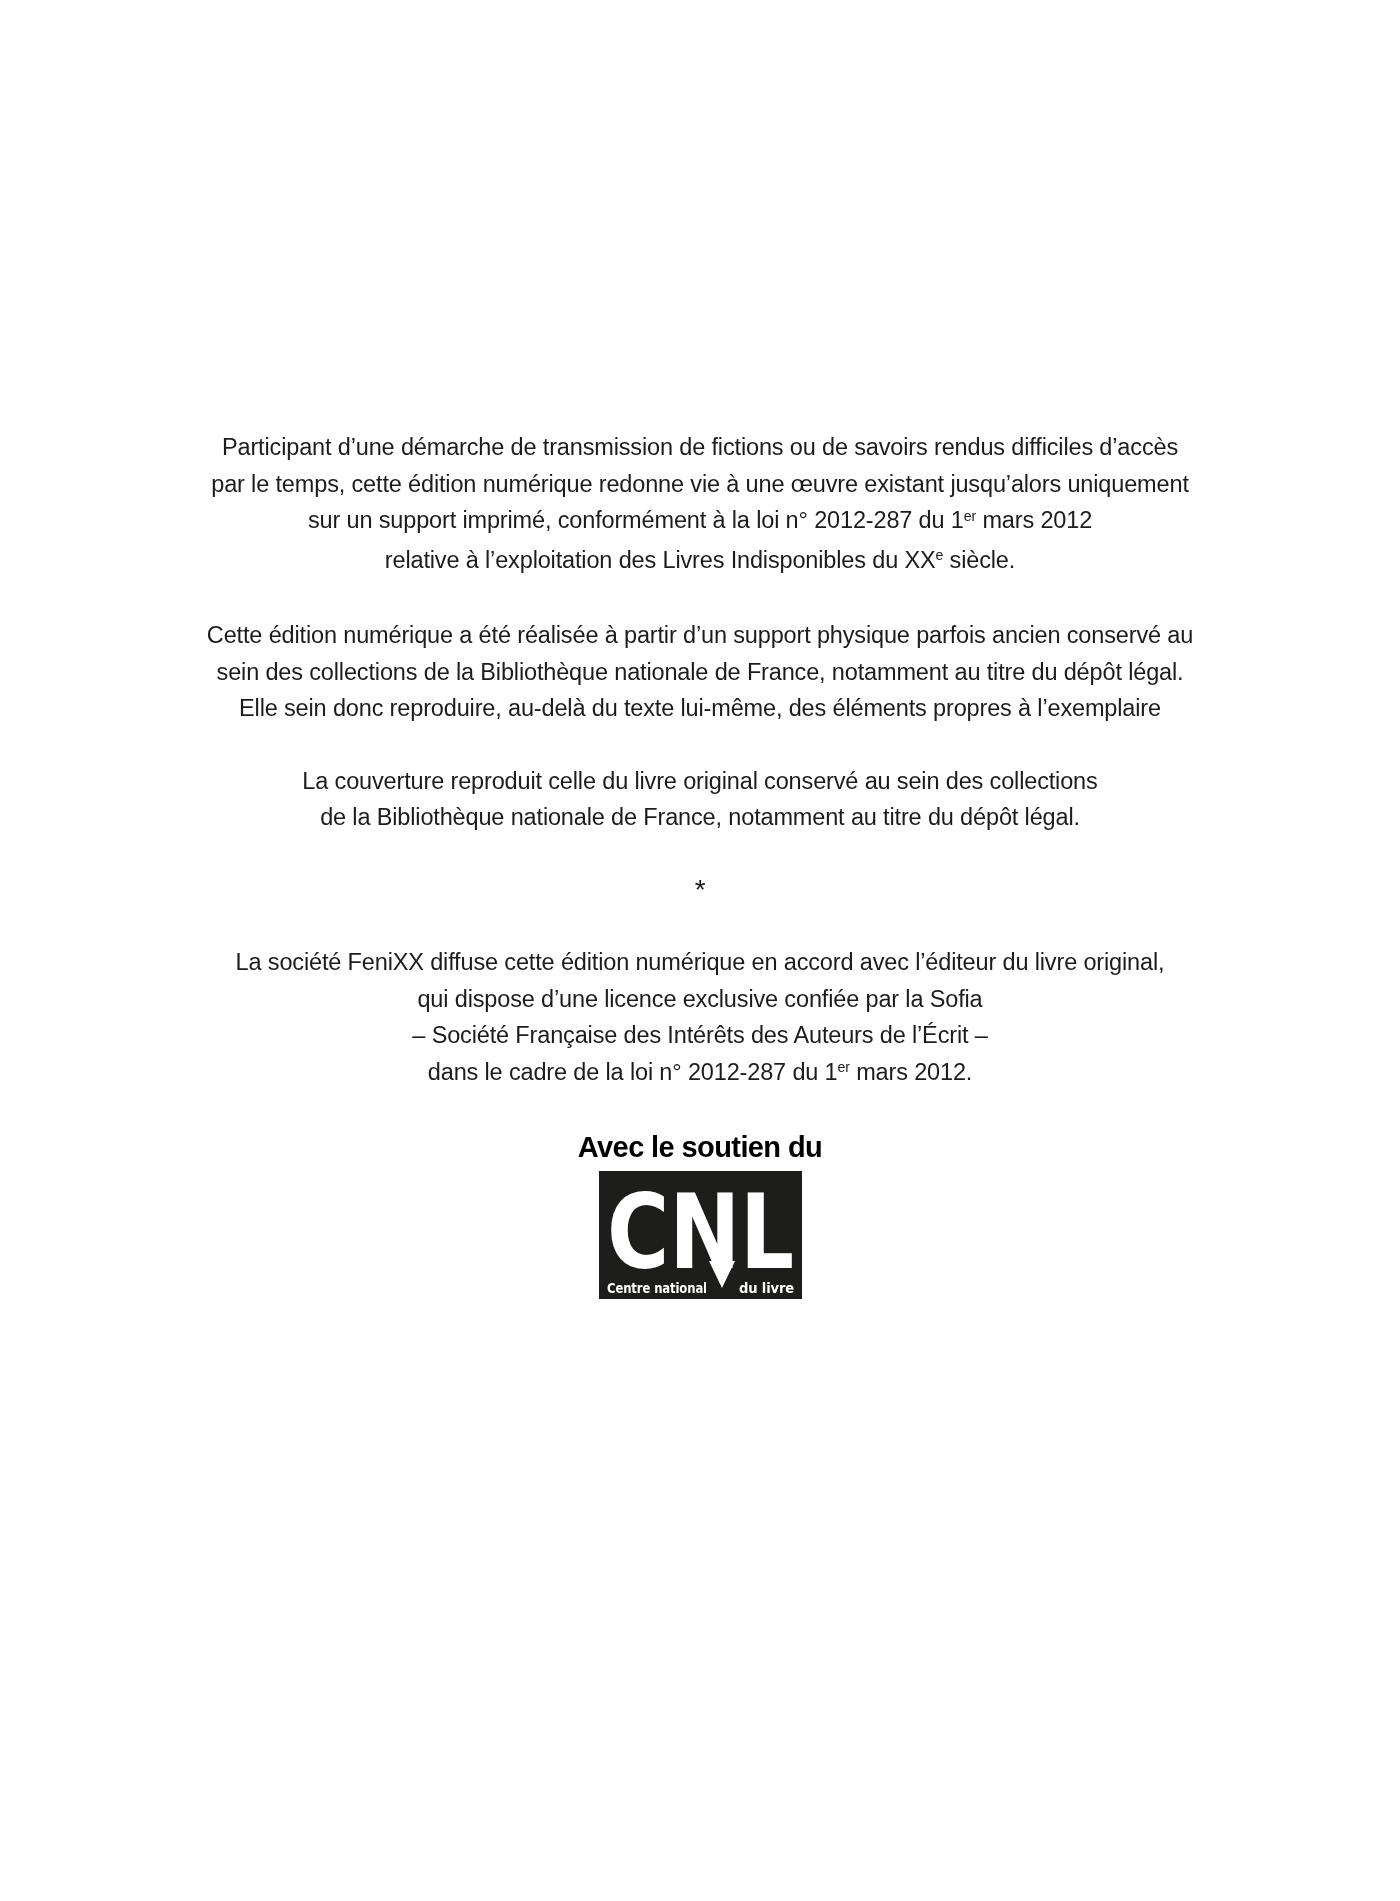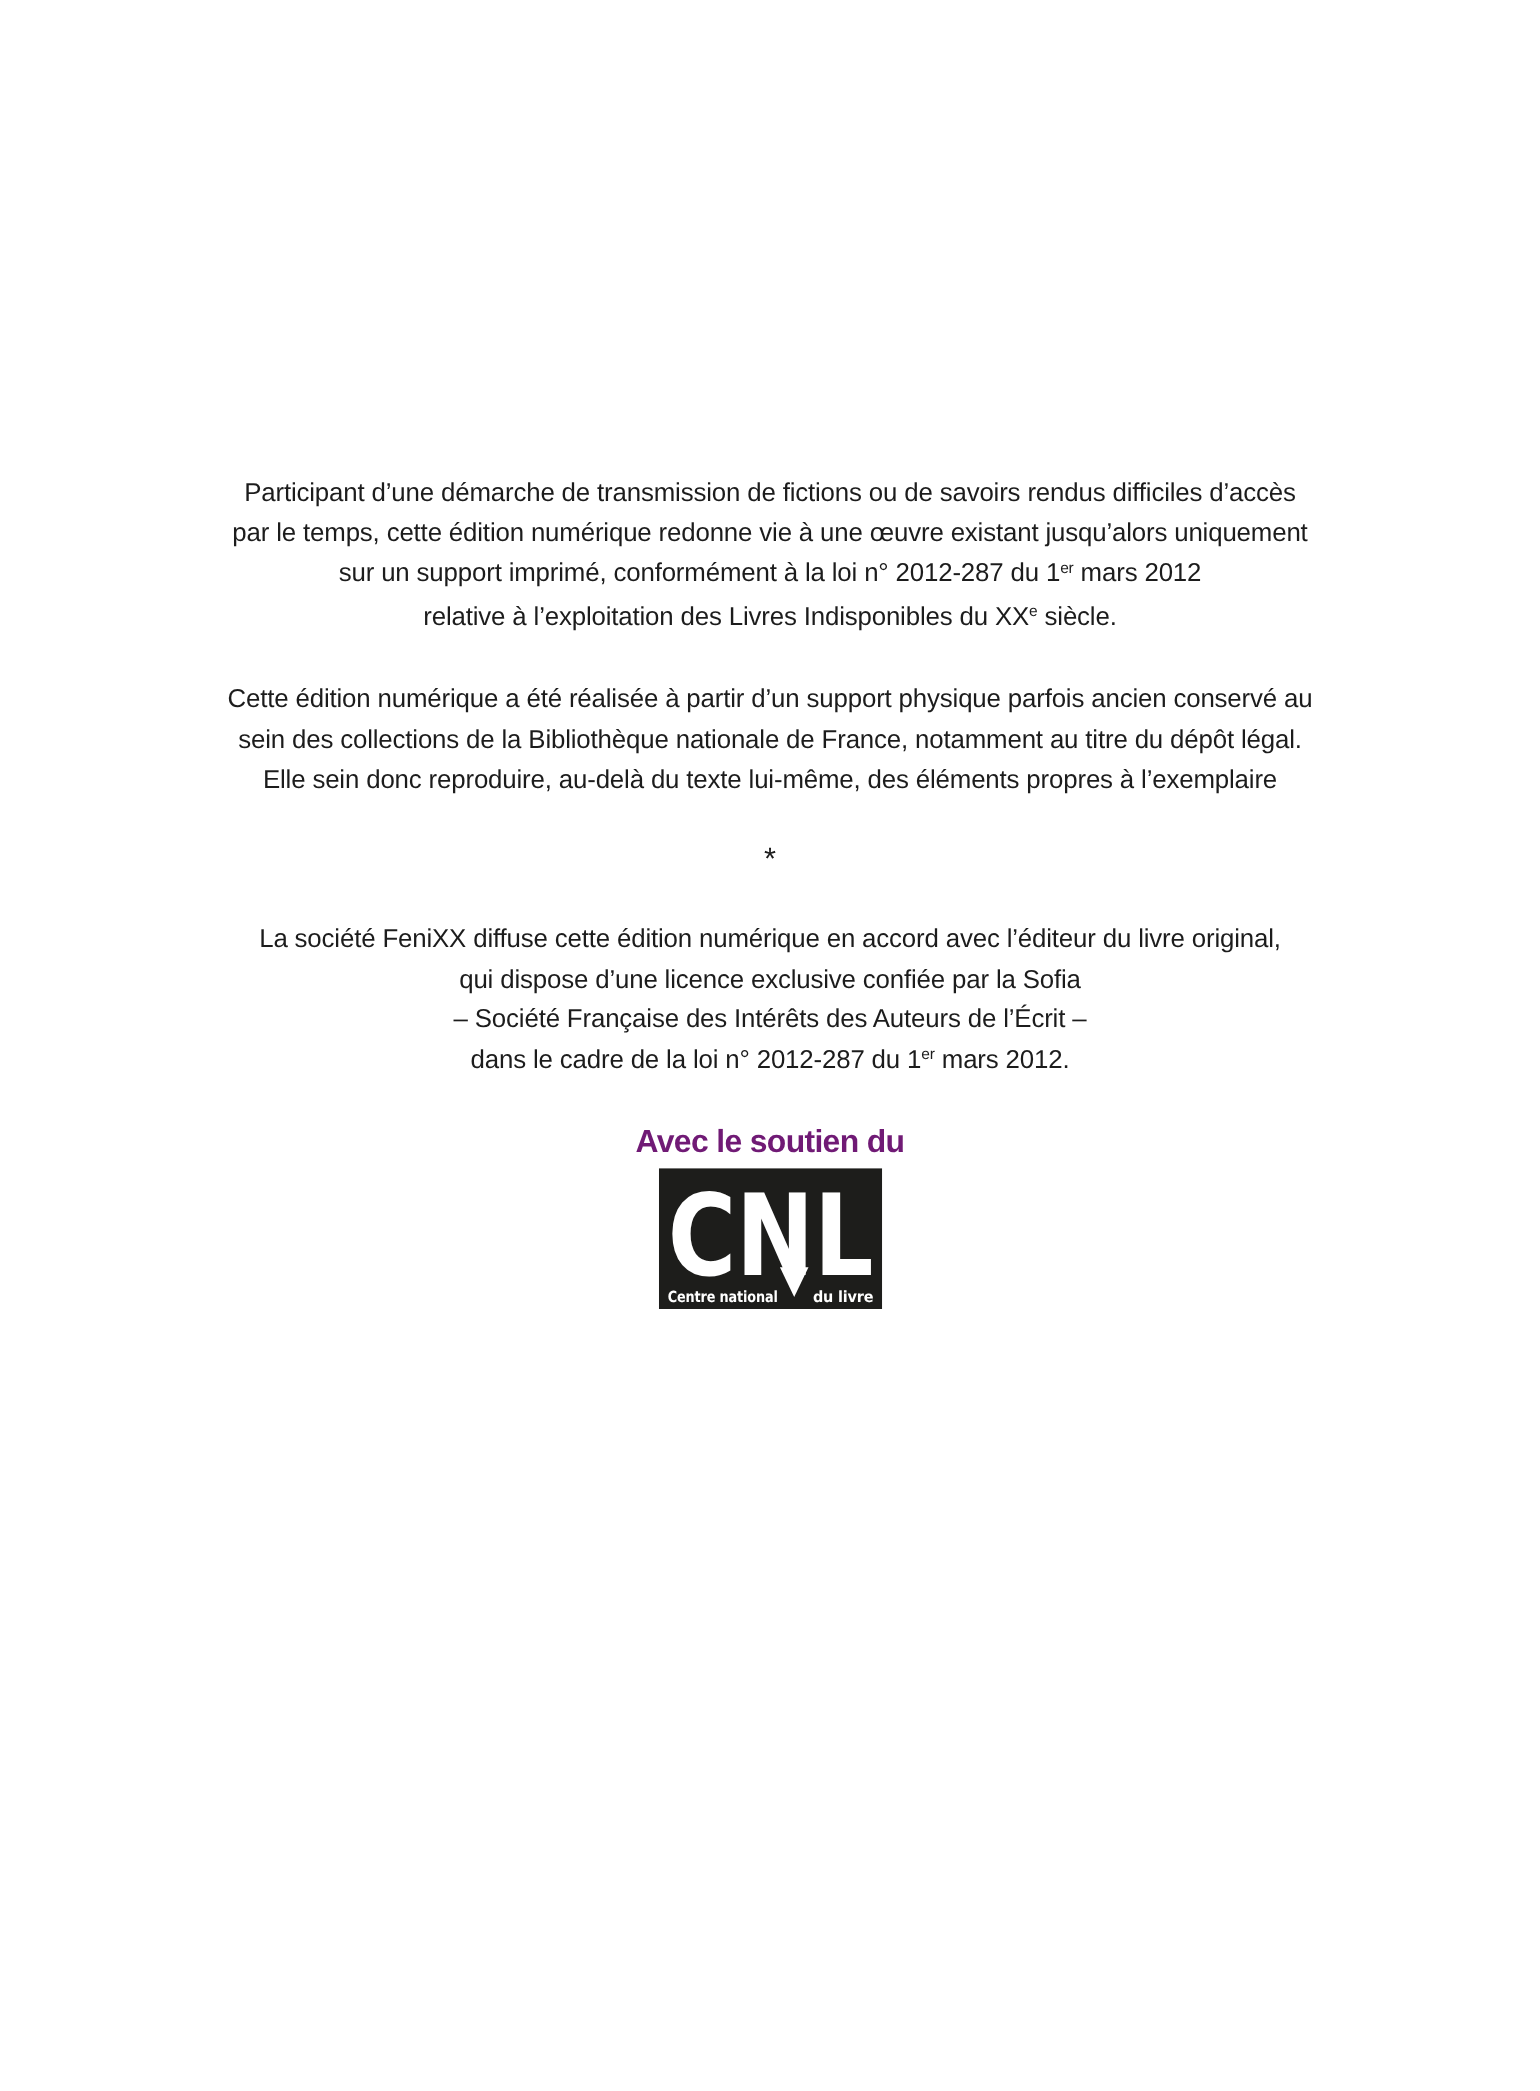--- a/index.html
+++ b/index.html
@@ -41,21 +41,21 @@
   }
   .support {
     text-align: center;
   }
   .support-caption {
     margin-top: 28px;
     font-size: 29px;
     line-height: 36px;
     font-weight: 600;
     letter-spacing: -0.6px;
-    color: #701a75;
+    color: #000000;
   }
   .cnl-logo {
     display: block;
     margin: 6px auto 0 auto;
     width: 203px;
     height: 128px;
   }
   .cnl-logo text {
     fill: #ffffff;
     font-family: "DejaVu Sans", sans-serif;
@@ -72,20 +72,24 @@
         <div class="line"><span>Participant d’une démarche de transmission de fictions ou de savoirs rendus difficiles d’accès</span></div>
         <div class="line"><span>par le temps, cette édition numérique redonne vie à une œuvre existant jusqu’alors uniquement</span></div>
         <div class="line"><span>sur un support imprimé, conformément à la loi n° 2012-287 du 1</span><sup>er</sup><span> mars 2012</span></div>
         <div class="line"><span>relative à l’exploitation des Livres Indisponibles du XX</span><sup>e</sup><span> siècle.</span></div>
       </div>
     <div class="para">
         <div class="line"><span>Cette édition numérique a été réalisée à partir d’un support physique parfois ancien conservé au</span></div>
         <div class="line"><span>sein des collections de la Bibliothèque nationale de France, notamment au titre du dépôt légal.</span></div>
         <div class="line"><span>Elle sein donc reproduire, au-delà du texte lui-même, des éléments propres à l’exemplaire</span></div>
       </div>
+    <div class="para">
+        <div class="line"><span>La couverture reproduit celle du livre original conservé au sein des collections</span></div>
+        <div class="line"><span>de la Bibliothèque nationale de France, notamment au titre du dépôt légal.</span></div>
+      </div>
     <div class="separator">*</div>
     <div class="para">
         <div class="line"><span>La société FeniXX diffuse cette édition numérique en accord avec l’éditeur du livre original,</span></div>
         <div class="line"><span>qui dispose d’une licence exclusive confiée par la Sofia</span></div>
         <div class="line"><span>– Société Française des Intérêts des Auteurs de l’Écrit –</span></div>
         <div class="line"><span>dans le cadre de la loi n° 2012-287 du 1</span><sup>er</sup><span> mars 2012.</span></div>
       </div>
 
     <div class="support">
       <div class="support-caption">Avec le soutien du</div>

